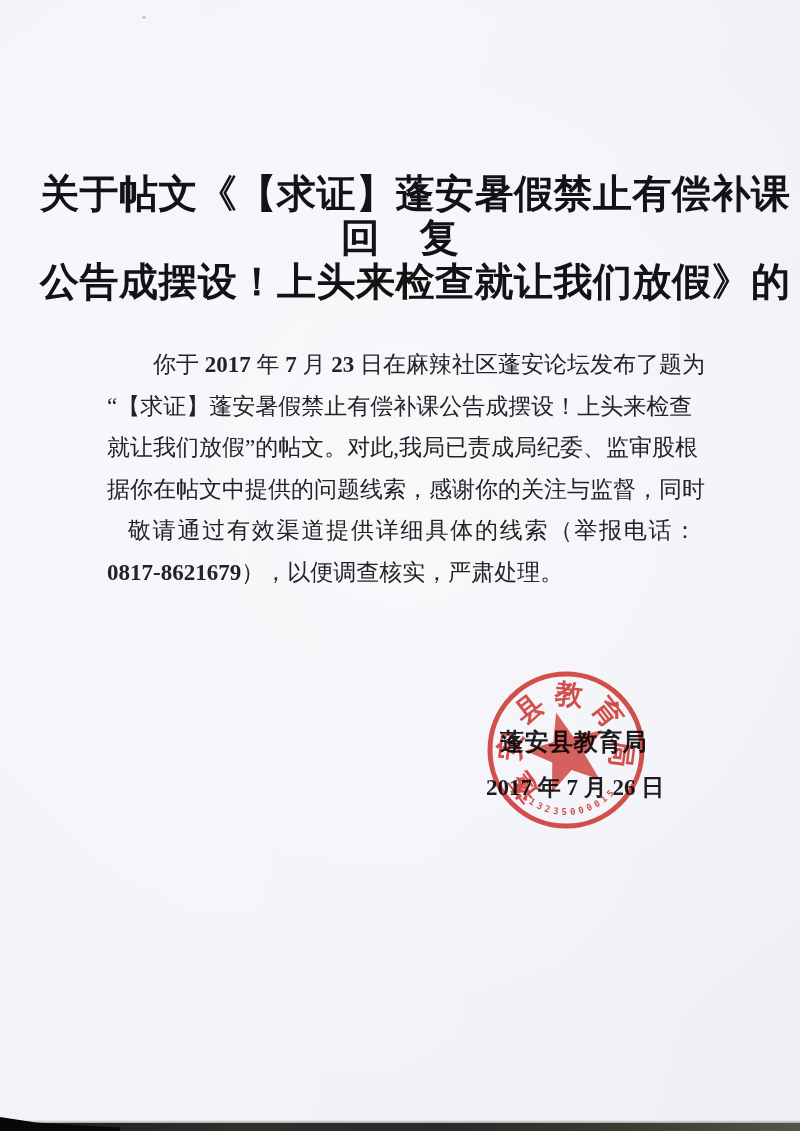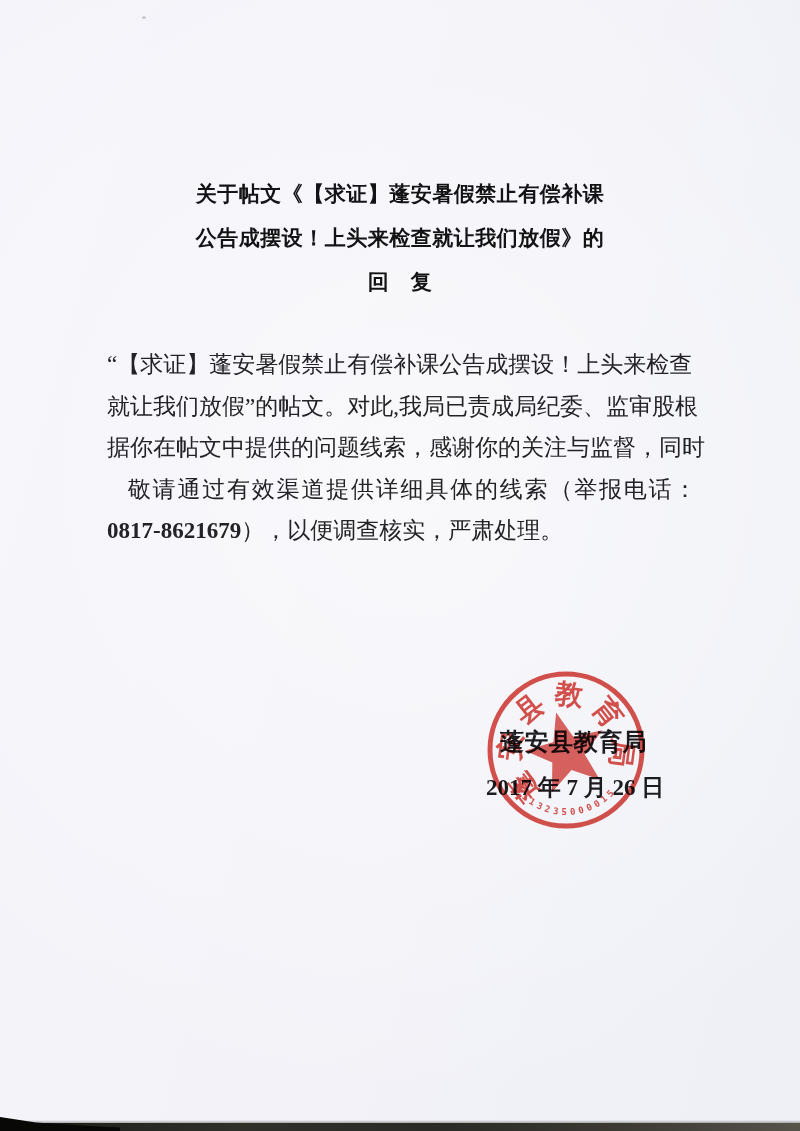--- a/index.html
+++ b/index.html
@@ -9,21 +9,21 @@
     background-image:
       radial-gradient(130% 95% at 50% 42%, rgba(255,255,255,.55) 0%, rgba(255,255,255,0) 60%),
       linear-gradient(105deg, #f4f4fa 0%, #f2f2f8 55%, #eef0f6 100%);
     font-family:"Liberation Serif","DejaVu Serif",serif;
     color:var(--ink,#232327);
   }
   .title {
     position:absolute; top:172px; left:40px; width:720px;
     text-align:center;
     font-family:"Liberation Sans","DejaVu Sans",sans-serif;
-    font-weight:700; font-size:21px; line-height:44px;
+    font-weight:700; font-size:39px; line-height:44px;
     letter-spacing:0.5px; color:#131316;
     white-space:nowrap;
   }
   .body-block {
     position:absolute; top:344px; left:107px; width:612px;
     font-size:23px; line-height:41.5px; color:var(--ink,#232327);
   }
   .line { white-space:nowrap; }
   .indent { text-indent:46px; }
   .spread { letter-spacing:1.8px;text-align:center; }
@@ -72,25 +72,26 @@
 </style>
 </head>
 <body>
 
 <div class="page">
 
   <div class="speck"></div>
 
   <div class="title">
     <div>关于帖文《【求证】蓬安暑假禁止有偿补课</div>
+    <div>回　复</div>
     <div>公告成摆设！上头来检查就让我们放假》的</div>
-    <div>回　复</div>
   </div>
 
   <div class="body-block">
+    <div class="line indent"><span>你于 </span><span class="num">2017</span><span> 年 </span><span class="num">7</span><span> 月 </span><span class="num">23</span><span> 日在麻辣社区蓬安论坛发布了题为</span></div>
     <div class="line"><span>“【求证】蓬安暑假禁止有偿补课公告成摆设！上头来检查</span></div>
     <div class="line"><span>就让我们放假”的帖文。对此,我局已责成局纪委、监审股根</span></div>
     <div class="line"><span>据你在帖文中提供的问题线索，感谢你的关注与监督，同时</span></div>
     <div class="line spread"><span>敬请通过有效渠道提供详细具体的线索（举报电话：</span></div>
     <div class="line"><span class="num">0817-8621679</span><span>），以便调查核实，严肃处理。</span></div>
   </div>
 
   <div class="signature">蓬安县教育局</div>
   <div class="date"><span class="num">2017</span><span> 年 </span><span class="num">7</span><span> 月 </span><span class="num">26</span><span> 日</span></div>
 

